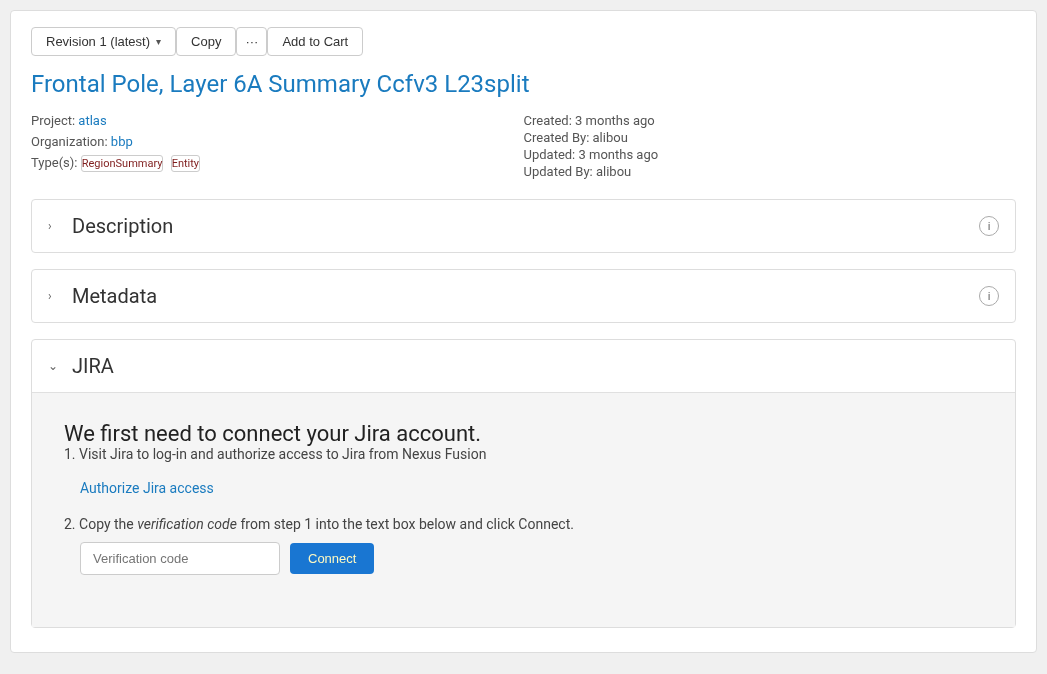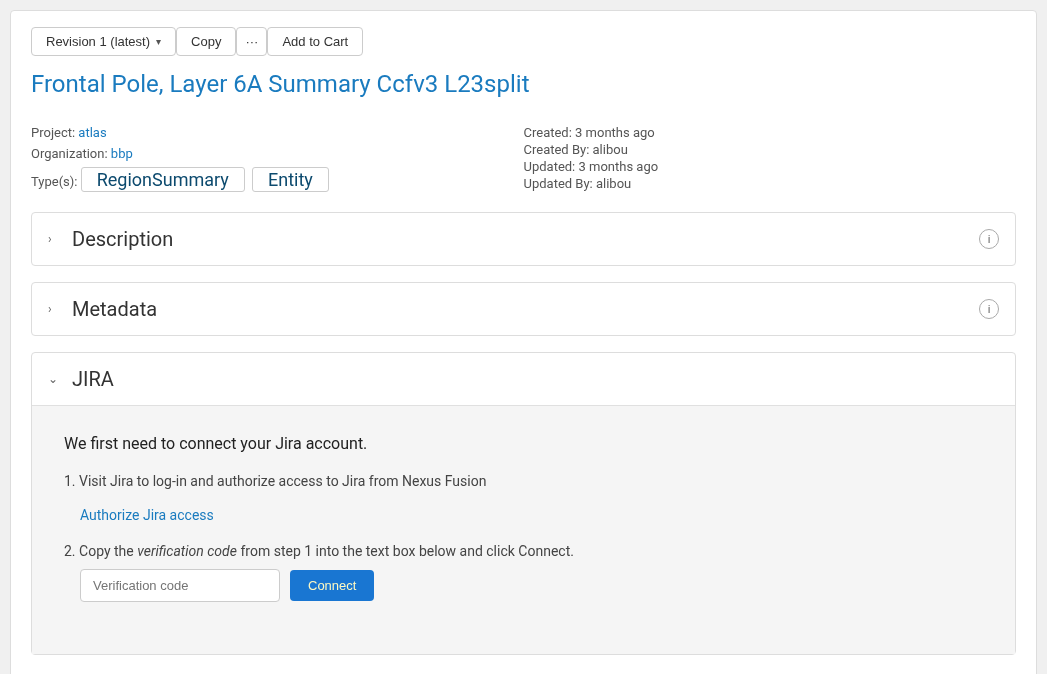--- a/index.html
+++ b/index.html
@@ -50,39 +50,39 @@
       gap: 6px;
     }
     .chevron-down {
       font-size: 10px;
       color: #555;
     }
     .page-title {
       font-size: 24px;
       color: #1a7bbf;
       font-weight: 400;
-      margin-bottom: 27px;
+      margin-bottom: 15px;
     }
     .meta-grid {
       display: grid;
       grid-template-columns: 1fr 1fr;
       gap: 4px 0;
       margin-bottom: 20px;
     }
     .meta-left { display: flex; flex-direction: column; gap: 6px; }
     .meta-right { display: flex; flex-direction: column; gap: 2px; }
     .meta-row { font-size: 13px; color: #555; }
     .meta-row a { color: #1a7bbf; text-decoration: none; }
     .type-badge {
       display: inline-block;
       border: 1px solid #ccc;
       border-radius: 3px;
-      padding: 1px 15px;
-      font-size: 18px;
-      color: #0c4a6e;
+      padding: 1px 0;
+      font-size: 11px;
+      color: #7f1d1d;
       background: #fff;
       margin-right: 4px;
     }
     .section-panel {
       border: 1px solid #ddd;
       border-radius: 4px;
       margin-bottom: 8px;
       background: #fff;
     }
     .section-header {
@@ -132,24 +132,23 @@
       gap: 10px;
       padding: 14px 16px;
       cursor: pointer;
     }
     .jira-body {
       background: #f5f5f5;
       padding: 28px 32px 32px 32px;
       border-top: 1px solid #e0e0e0;
     }
     .jira-connect-title {
-      font-size: 16px;
+      font-size: 22px;
       font-weight: 400;
       color: #222;
-      margin-bottom: 20px;
     }
     .jira-step {
       margin-bottom: 20px;
       font-size: 14px;
       color: #444;
     }
     .jira-step-num {
       margin-bottom: 10px;
     }
     .step-link {

